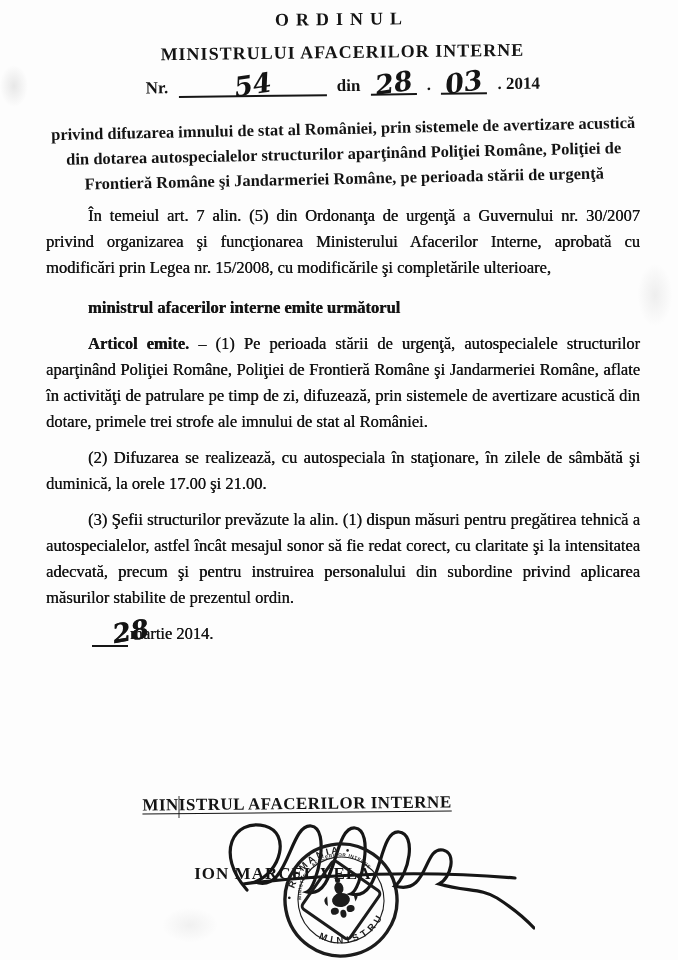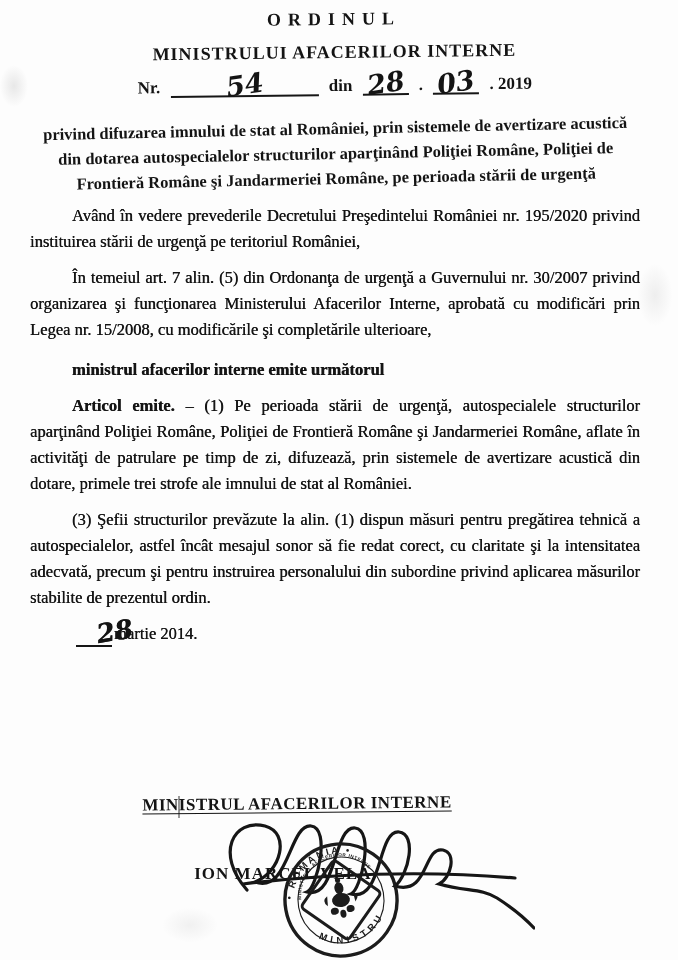--- a/index.html
+++ b/index.html
@@ -1,21 +1,21 @@
 <!DOCTYPE html>
 <html><head>
 <meta charset="utf-8">
 <style>
   html,body { margin:0; padding:0; background:#ffffff; }
   .page {
     position:relative; width:678px; height:960px; overflow:hidden;
     background:#fdfdfd; color:#141414;
     font-family:"Liberation Serif", serif;
   }
-  .content { position:absolute; inset:0; padding:8px 38px 0 30px; box-sizing:border-box; }
+  .content { position:absolute; inset:0; padding:8px 38px 0 46px; box-sizing:border-box; }
 
   
   .doc-header { transform:rotate(-0.7deg); }
   .doc-title   { text-align:center; font-weight:bold; font-size:18px; letter-spacing:7px; line-height:22px; margin:0; }
   .doc-subtitle{ text-align:center; font-weight:bold; font-size:18px; letter-spacing:1px; line-height:24px; margin:10px 0 0; }
   .nr-line { text-align:center; font-weight:bold; font-size:17px; margin-top:8px; height:34px; }
   .blank { display:inline-block; border-bottom:2.5px solid #161616; position:relative; height:22px; vertical-align:bottom; margin:0 6px; }
   .blank-nr { width:148px; }
   .blank-sm { width:46px; }
   .hw {
@@ -76,32 +76,32 @@
       <div class="doc-title">ORDINUL</div>
       <div class="doc-subtitle">MINISTRULUI AFACERILOR INTERNE</div>
       <div class="nr-line">
         <span>Nr.</span>
         <span class="blank blank-nr"><span class="hw">54</span></span>
         <span>din</span>
         <span class="blank blank-sm"><span class="hw">28</span></span>
         <span>.</span>
         <span class="blank blank-sm"><span class="hw">03</span></span>
         <span>.</span>
-        <span>2019</span>
+        <span>2014</span>
       </div>
       <p class="subject">privind difuzarea imnului de stat al României, prin sistemele de avertizare acustică din dotarea autospecialelor structurilor aparţinând Poliţiei Române, Poliţiei de Frontieră Române şi Jandarmeriei Române, pe perioada stării de urgenţă</p>
     </header>
 
     <section class="doc-body">
-      <p class="para">Având în vedere prevederile Decretului Preşedintelui României nr. 195/2020 privind instituirea stării de urgenţă pe teritoriul României,</p>
       <p class="para">În temeiul art. 7 alin. (5) din Ordonanţa de urgenţă a Guvernului nr. 30/2007 privind organizarea şi funcţionarea Ministerului Afacerilor Interne, aprobată cu modificări prin Legea nr. 15/2008, cu modificările şi completările ulterioare,</p>
       <p class="para emit">ministrul afacerilor interne emite următorul</p>
 
 
       <p class="para"><span class="lead">Articol emite.</span> <span>– (1) Pe perioada stării de urgenţă, autospecialele structurilor aparţinând Poliţiei Române, Poliţiei de Frontieră Române şi Jandarmeriei Române, aflate în activităţi de patrulare pe timp de zi, difuzează, prin sistemele de avertizare acustică din dotare, primele trei strofe ale imnului de stat al României.</span></p>
+      <p class="para">(2) Difuzarea se realizează, cu autospeciala în staţionare, în zilele de sâmbătă şi duminică, la orele 17.00 şi 21.00.</p>
       <p class="para">(3) Şefii structurilor prevăzute la alin. (1) dispun măsuri pentru pregătirea tehnică a autospecialelor, astfel încât mesajul sonor să fie redat corect, cu claritate şi la intensitatea adecvată, precum şi pentru instruirea personalului din subordine privind aplicarea măsurilor stabilite de prezentul ordin.</p>
       <p class="para"><span class="blank blank-day4"><span class="hw hw-day4">28</span></span><span>martie 2014.</span></p>
     </section>
   </div>
 
   <footer class="sig-block">
     <div class="sig-title">MINISTRUL AFACERILOR INTERNE</div>
 
     <svg class="sig-svg" width="350" height="130" viewBox="0 0 350 130">
       <g fill="none" stroke="#161616" stroke-width="3.2" stroke-linecap="round">

